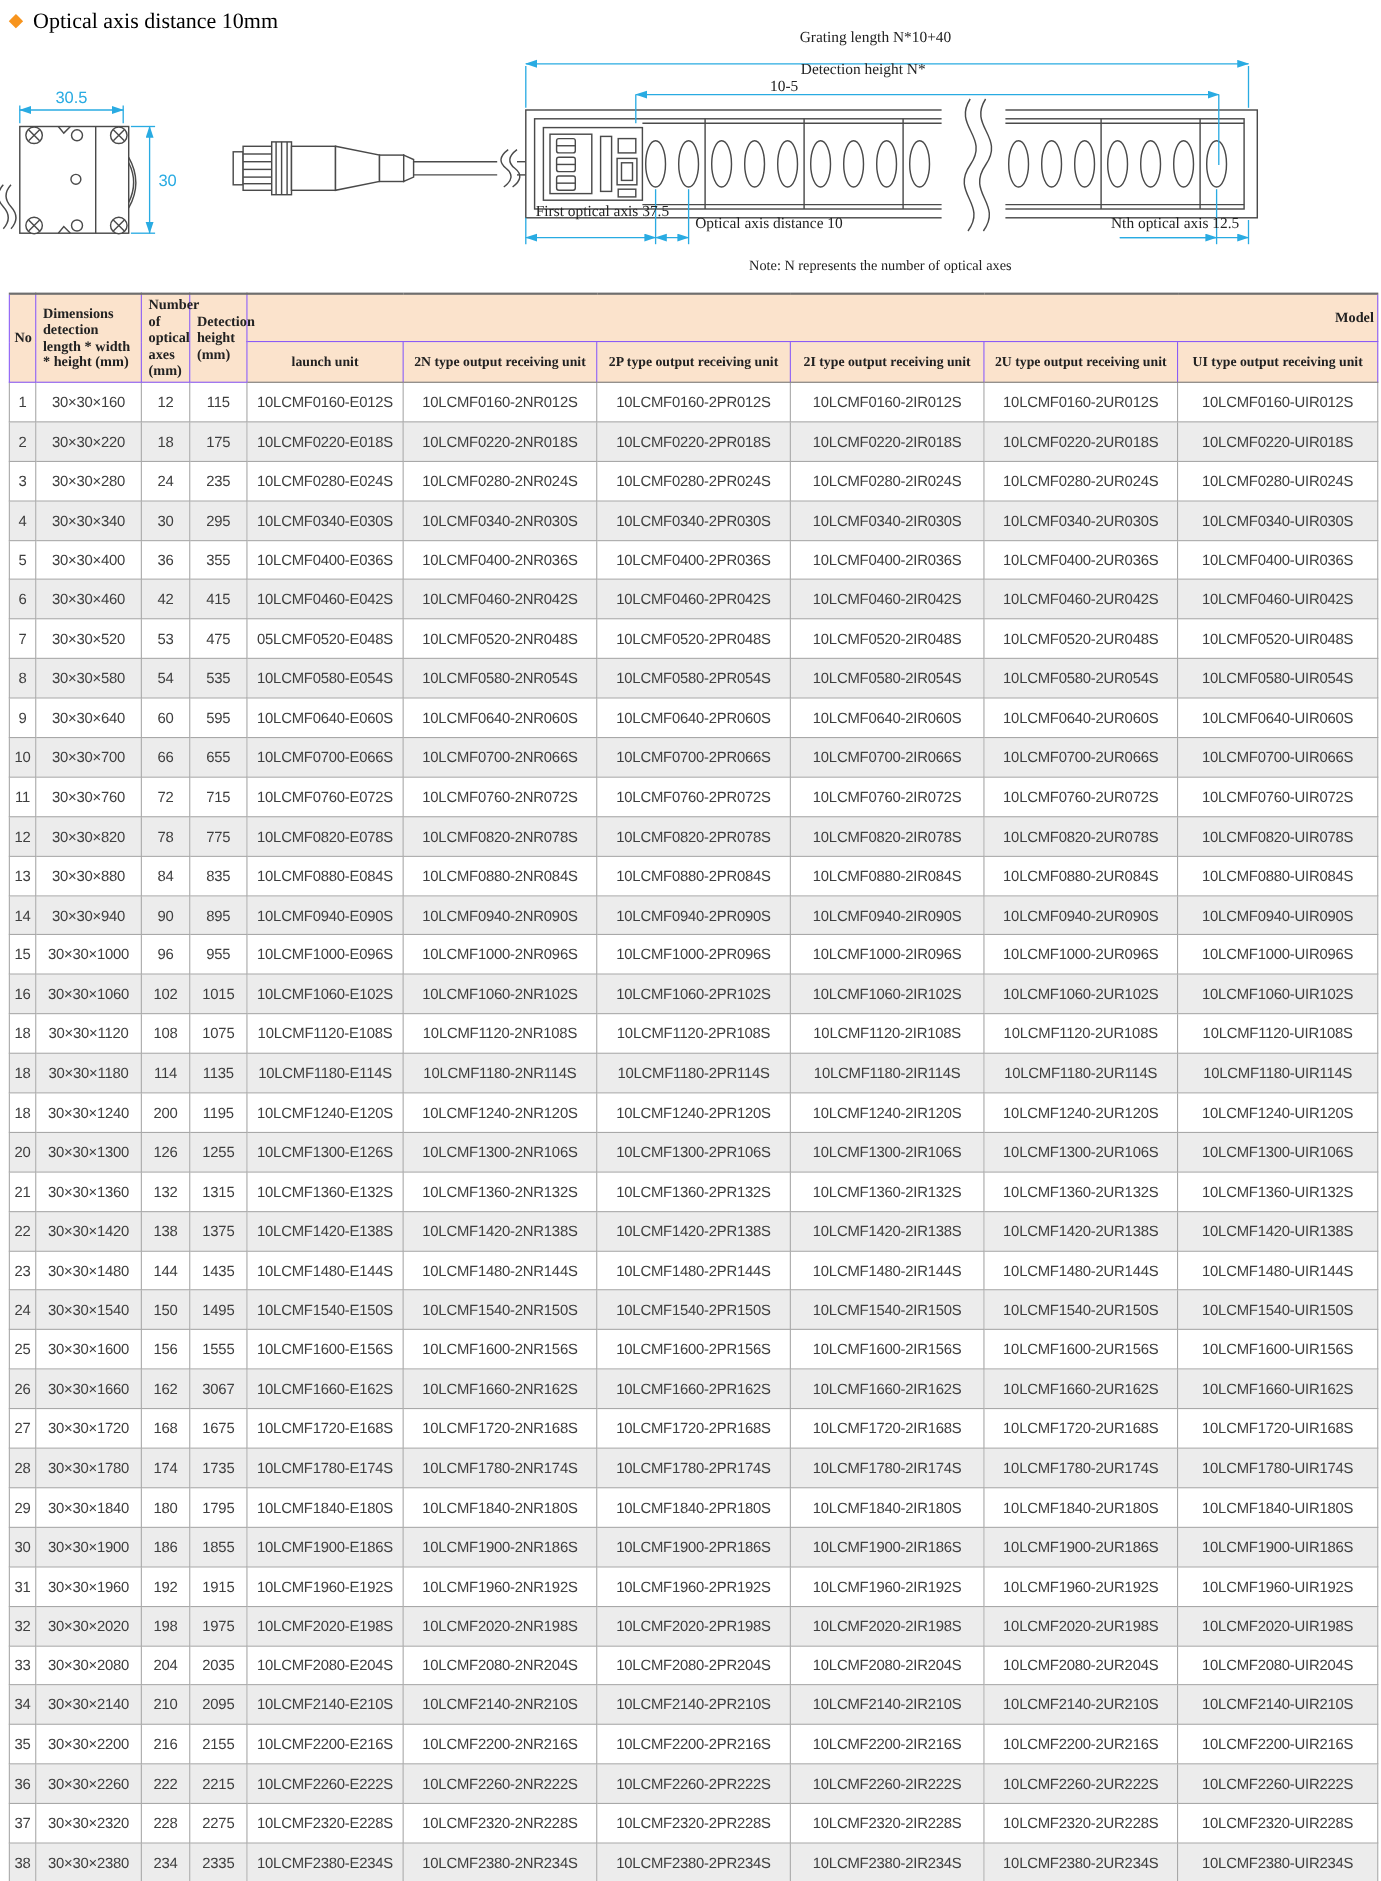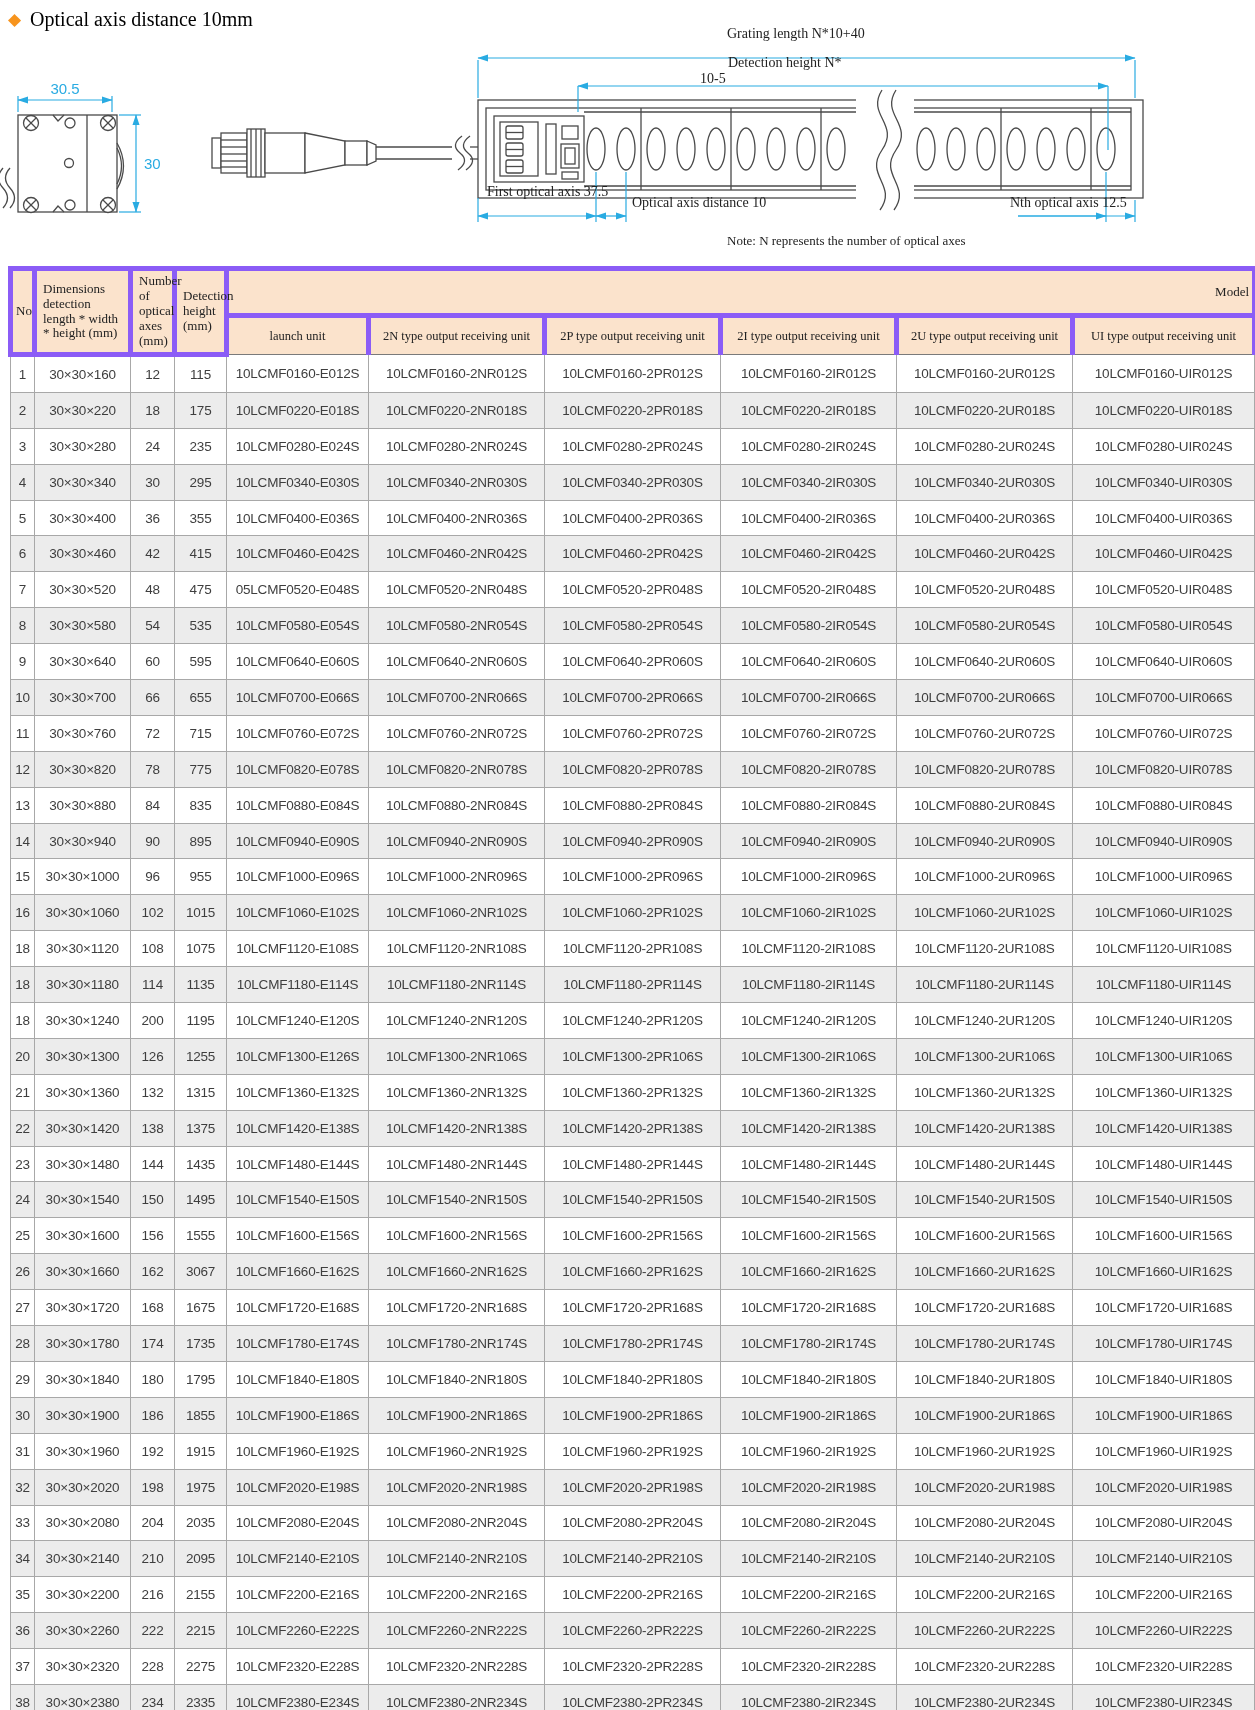--- a/index.html
+++ b/index.html
@@ -1,30 +1,30 @@
 <!DOCTYPE html>
 <html style="--accent-cyan: #29abe2; --accent-orange: #f7941d; --header-bg: #fbe3cc; --stripe-bg: #ececec;"><head>
 <meta charset="utf-8">
 <style>
   html,body{margin:0;padding:0;background:#ffffff;}
   body{width:1255px;height:1710px;position:relative;font-family:"Liberation Serif",serif;color:#222;}
   .title{position:absolute;top:8px;left:8px;display:flex;align-items:center;gap:9px;}
   .title .diamond{color:var(--accent-orange,#f7941d);font-size:17px;line-height:1;font-family:"DejaVu Sans",sans-serif;}
   .title .title-text{font-size:20px;color:#000000;}
   .diagram-svg{position:absolute;top:0;left:0;}
-  .note-text{position:absolute;top:233px;left:727px;font-size:13px;color:#222;}
+  .note-text{position:absolute;top:233px;left:681px;font-size:13px;color:#222;}
   .k{stroke:#4a4a4a;stroke-width:1.3;fill:none;}
   .kf{stroke:#4a4a4a;stroke-width:1.3;fill:#ffffff;}
   .dim{stroke:var(--accent-cyan,#29abe2);stroke-width:1.2;fill:none;}
   .dimtext{fill:var(--accent-cyan,#29abe2);font-size:15px;font-family:"Liberation Sans",sans-serif;}
   .lbl{fill:#222;font-size:14px;font-family:"Liberation Serif",serif;}
   table.spec{position:absolute;top:266px;left:8px;width:1244px;border-collapse:collapse;table-layout:fixed;
     border-top:2px solid #6e6e6e;border-bottom:2px solid #6e6e6e;border-left:1px solid #9a9a9a;border-right:1px solid #9a9a9a;}
-  table.spec th{background:var(--header-bg,#fbe3cc);font-weight:normal;font-size:13px;color:#222;
-    border:5px solid #8b5cf6;padding:1px 3px;line-height:1.15;}
+  table.spec th{background:var(--header-bg,#fbe3cc);font-weight:bold;font-size:13px;color:#222;
+    border:1px solid #8b5cf6;padding:1px 3px;line-height:1.15;}
   table.spec th.left{text-align:left;padding-left:6px;}
   tr.h1 th{height:40px;text-align:right;}
   tr.h2 th{height:34px;font-size:12.5px;}
   table.spec td{border:1px solid #a8a8a8;height:34.9px;text-align:center;
     font-family:"Liberation Sans",sans-serif;font-size:13.5px;color:#3e3e3e;letter-spacing:-0.2px;
     padding:0 2px;overflow:hidden;white-space:nowrap;}
   tr.stripe td{background:var(--stripe-bg,#ececec);}
   thead tr.h2 th{border-bottom:1.5px solid #7a7a7a;}
   col.c-no{width:24px;}col.c-dim{width:96px;}col.c-axes{width:44px;}col.c-det{width:52px;}
   col.c-launch{width:142px;}col.c-m{width:176px;}col.c-ui{width:182px;}
@@ -312,21 +312,21 @@
         <td>10LCMF0460-E042S</td>
         <td>10LCMF0460-2NR042S</td>
         <td>10LCMF0460-2PR042S</td>
         <td>10LCMF0460-2IR042S</td>
         <td>10LCMF0460-2UR042S</td>
         <td>10LCMF0460-UIR042S</td>
       </tr>
       <tr>
         <td>7</td>
         <td>30×30×520</td>
-        <td>48</td>
+        <td>53</td>
         <td>475</td>
         <td>05LCMF0520-E048S</td>
         <td>10LCMF0520-2NR048S</td>
         <td>10LCMF0520-2PR048S</td>
         <td>10LCMF0520-2IR048S</td>
         <td>10LCMF0520-2UR048S</td>
         <td>10LCMF0520-UIR048S</td>
       </tr>
       <tr class="stripe">
         <td>8</td>

